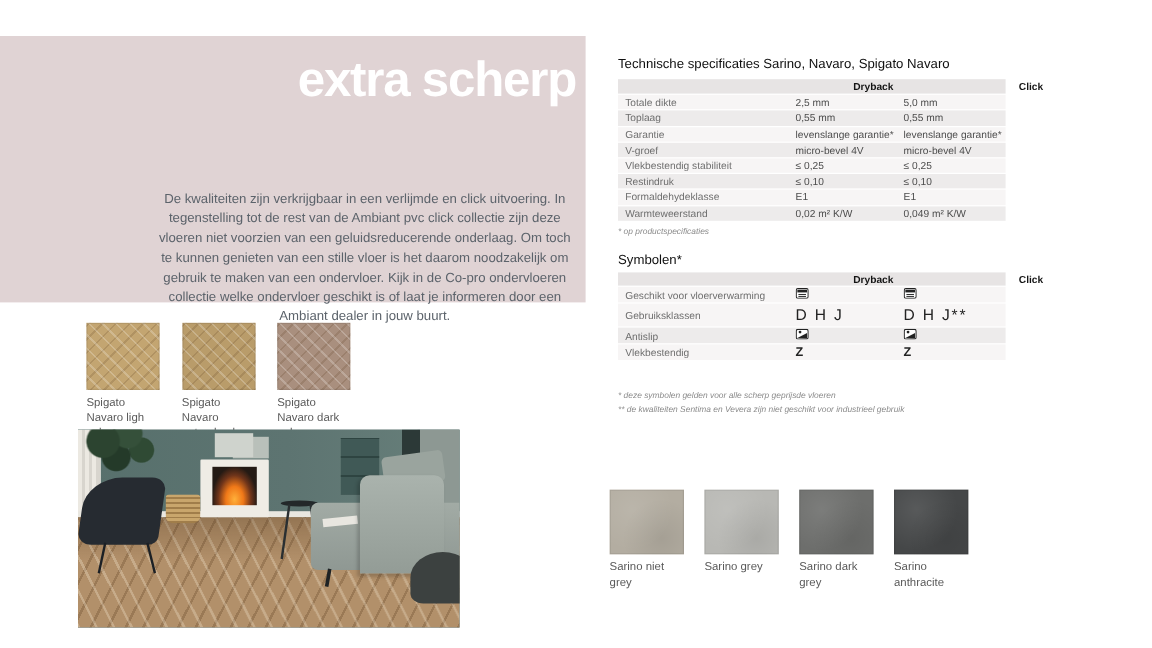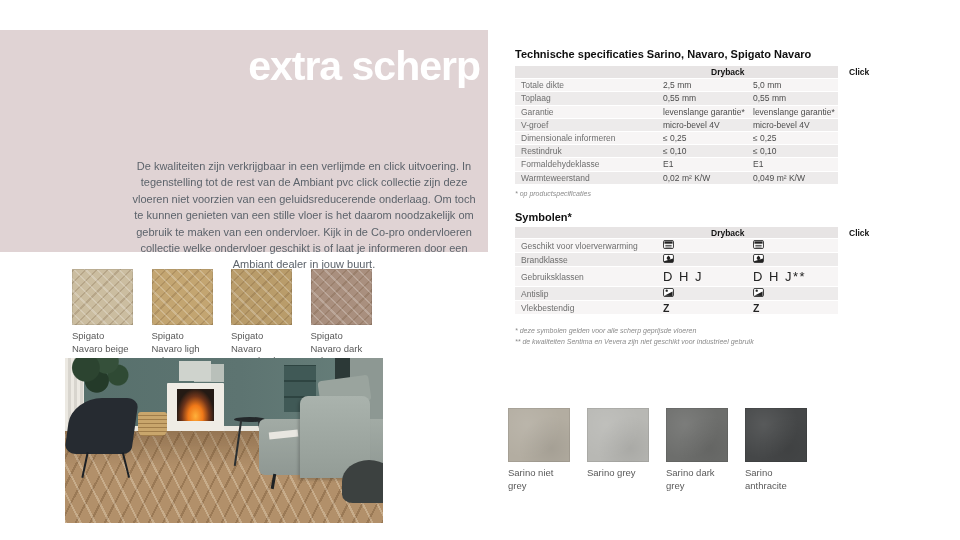--- a/index.html
+++ b/index.html
@@ -27,21 +27,21 @@
   #grey-swatches .swatch{height:54px;}
   .swatch.wood{background-image:
       repeating-linear-gradient(45deg, rgba(255,255,255,0.22) 0 1.5px, transparent 1.5px 8px),
       repeating-linear-gradient(-45deg, rgba(90,60,30,0.18) 0 1.5px, transparent 1.5px 8px);}
   .swatch.stone{background-image:
       radial-gradient(circle at 30% 30%, rgba(255,255,255,0.10), transparent 60%),
       radial-gradient(circle at 70% 75%, rgba(0,0,0,0.08), transparent 55%);}
   .swatch-label{margin-top:5px;font-size:9.5px;line-height:12.5px;color:#595959;}
 
   
-  .sec-title{position:absolute;left:515px;margin:0;font-size:11px;font-weight:bold;color:#101010;}
+  .sec-title{position:absolute;left:515px;margin:0;font-size:11px;font-weight:normal;color:#101010;}
   #spec-title{top:48px;}
   #symbols-title{top:211px;}
   .tbl{position:absolute;left:515px;width:323px;}
   #spec-table{top:66px;}
   #symbols-table{top:227px;}
   .table-row{display:grid;grid-template-columns:148px 90px 85px;align-items:center;
              margin-bottom:1px;height:12px;}
   #spec-table .table-row{height:12.2px;}
   .table-row.header{background:#e7e4e4;font-weight:bold;gap:48px;}
   .table-row.header .cell{color:#141414;font-weight:bold;}
@@ -120,24 +120,20 @@
 
   <section class="hero">
     <h1 class="headline">
       <span>extra scherp</span>
     </h1>
     <p>De kwaliteiten zijn verkrijgbaar in een verlijmde en click uitvoering. In tegenstelling tot de rest van de Ambiant pvc click collectie zijn deze vloeren niet voorzien van een geluidsreducerende onderlaag. Om toch te kunnen genieten van een stille vloer is het daarom noodzakelijk om gebruik te maken van een ondervloer. Kijk in de Co-pro ondervloeren collectie welke ondervloer geschikt is of laat je informeren door een Ambiant dealer in jouw buurt.</p>
   </section>
 
   <div id="wood-swatches" class="swatch-row">
       <div class="swatch-col">
-        <div class="swatch wood" style="background-color: rgb(203, 189, 160);"></div>
-        <div class="swatch-label">Spigato Navaro beige</div>
-      </div>
-      <div class="swatch-col">
         <div class="swatch wood" style="background-color: rgb(195, 165, 113);"></div>
         <div class="swatch-label">Spigato Navaro ligh oak</div>
       </div>
       <div class="swatch-col">
         <div class="swatch wood" style="background-color: rgb(185, 156, 106);"></div>
         <div class="swatch-label">Spigato Navaro natural oak</div>
       </div>
       <div class="swatch-col">
         <div class="swatch wood" style="background-color: rgb(169, 143, 126);"></div>
         <div class="swatch-label">Spigato Navaro dark oak</div>
@@ -196,21 +192,21 @@
         <div class="cell lbl">Garantie</div>
         <div class="cell">levenslange garantie*</div>
         <div class="cell">levenslange garantie*</div>
       </div>
       <div class="table-row even">
         <div class="cell lbl">V-groef</div>
         <div class="cell">micro-bevel 4V</div>
         <div class="cell">micro-bevel 4V</div>
       </div>
       <div class="table-row odd">
-        <div class="cell lbl">Dimensionale informeren</div>
+        <div class="cell lbl">Vlekbestendig stabiliteit</div>
         <div class="cell">≤ 0,25</div>
         <div class="cell">≤ 0,25</div>
       </div>
       <div class="table-row even">
         <div class="cell lbl">Restindruk</div>
         <div class="cell">≤ 0,10</div>
         <div class="cell">≤ 0,10</div>
       </div>
       <div class="table-row odd">
         <div class="cell lbl">Formaldehydeklasse</div>
@@ -238,33 +234,20 @@
             <rect x="0.5" y="0.5" width="11" height="9" rx="1.5" fill="#fff" stroke="#222" stroke-width="1"></rect>
             <rect x="1.5" y="1.5" width="9" height="2.6" fill="#222"></rect>
             <path d="M2.5 6h7M2.5 7.8h7" stroke="#222" stroke-width="0.9"></path>
           </svg></div>
         <div class="cell"><svg class="sym-icon" viewBox="0 0 12 10">
             <rect x="0.5" y="0.5" width="11" height="9" rx="1.5" fill="#fff" stroke="#222" stroke-width="1"></rect>
             <rect x="1.5" y="1.5" width="9" height="2.6" fill="#222"></rect>
             <path d="M2.5 6h7M2.5 7.8h7" stroke="#222" stroke-width="0.9"></path>
           </svg></div>
       </div>
-      <div class="table-row even">
-        <div class="cell lbl">Brandklasse</div>
-        <div class="cell"><svg class="sym-icon" viewBox="0 0 12 10">
-            <rect x="0.5" y="0.5" width="11" height="9" rx="1.5" fill="#fff" stroke="#222" stroke-width="1"></rect>
-            <path d="M1 9h10L11 5 1 8z" fill="#222"></path>
-            <path d="M6 1.6c.9 1.2 2 1.6 2 3.1a2 2 0 1 1-4 0c0-1.5 1.1-1.9 2-3.1z" fill="#222"></path>
-          </svg></div>
-        <div class="cell"><svg class="sym-icon" viewBox="0 0 12 10">
-            <rect x="0.5" y="0.5" width="11" height="9" rx="1.5" fill="#fff" stroke="#222" stroke-width="1"></rect>
-            <path d="M1 9h10L11 5 1 8z" fill="#222"></path>
-            <path d="M6 1.6c.9 1.2 2 1.6 2 3.1a2 2 0 1 1-4 0c0-1.5 1.1-1.9 2-3.1z" fill="#222"></path>
-          </svg></div>
-      </div>
       <div class="table-row odd r-large">
         <div class="cell lbl">Gebruiksklassen</div>
         <div class="cell big-letters">D H J</div>
         <div class="cell big-letters">D H J**</div>
       </div>
       <div class="table-row even">
         <div class="cell lbl">Antislip</div>
         <div class="cell"><svg class="sym-icon" viewBox="0 0 12 10">
             <rect x="0.5" y="0.5" width="11" height="9" rx="1.5" fill="#fff" stroke="#222" stroke-width="1"></rect>
             <path d="M1.5 8.5l9-4.5v5z" fill="#222"></path>

